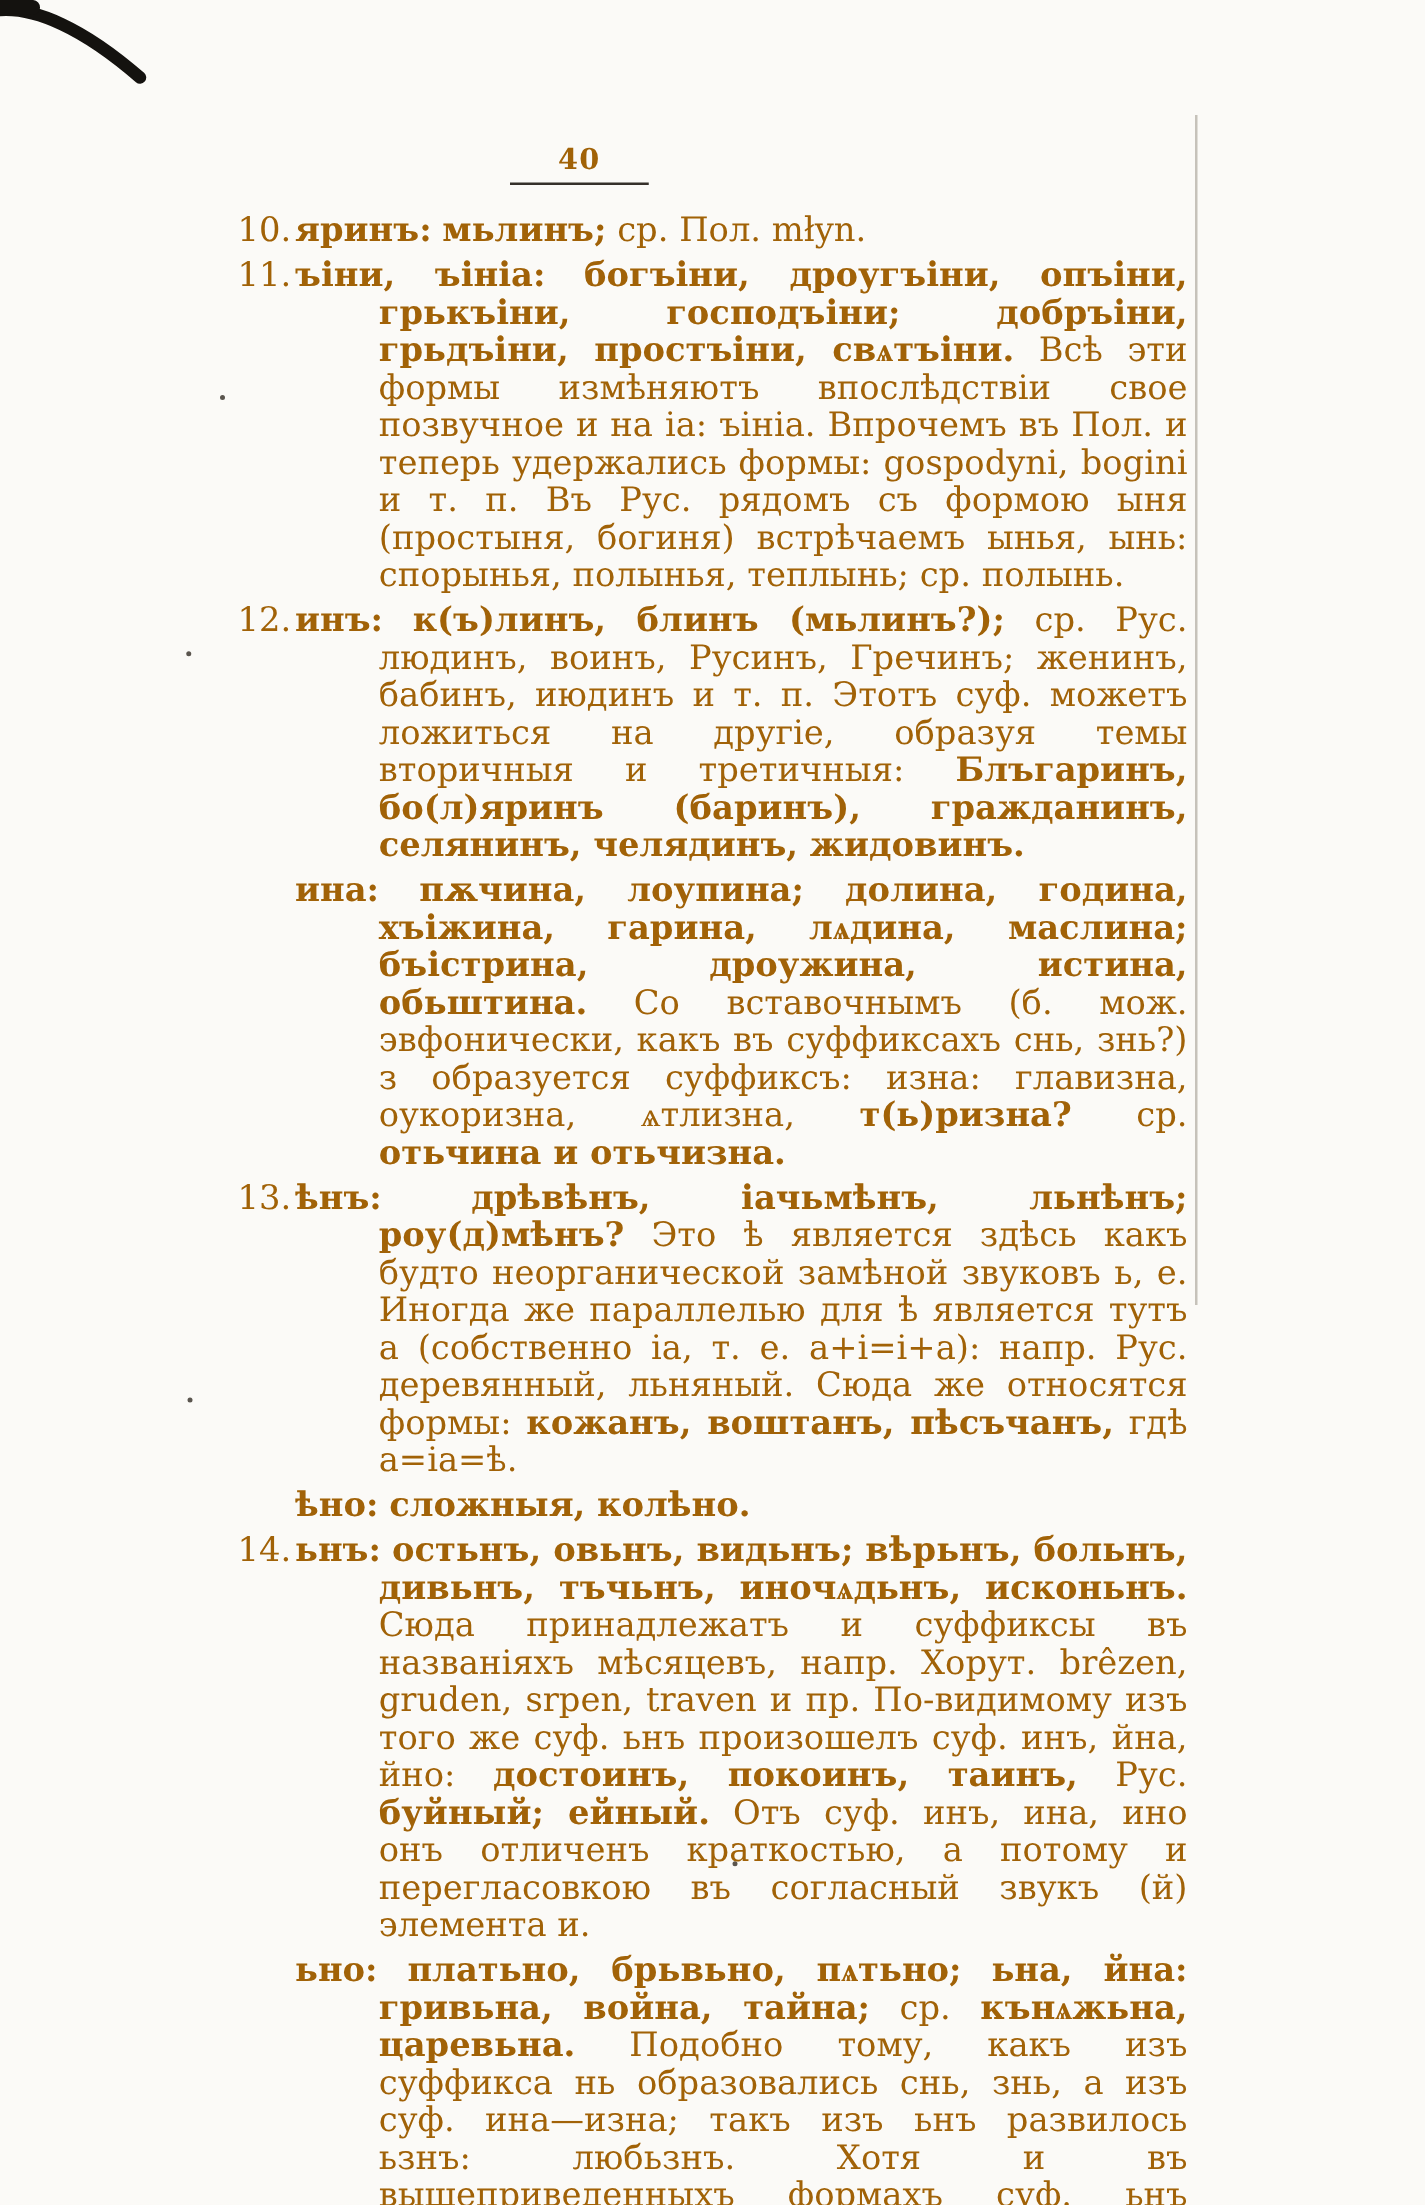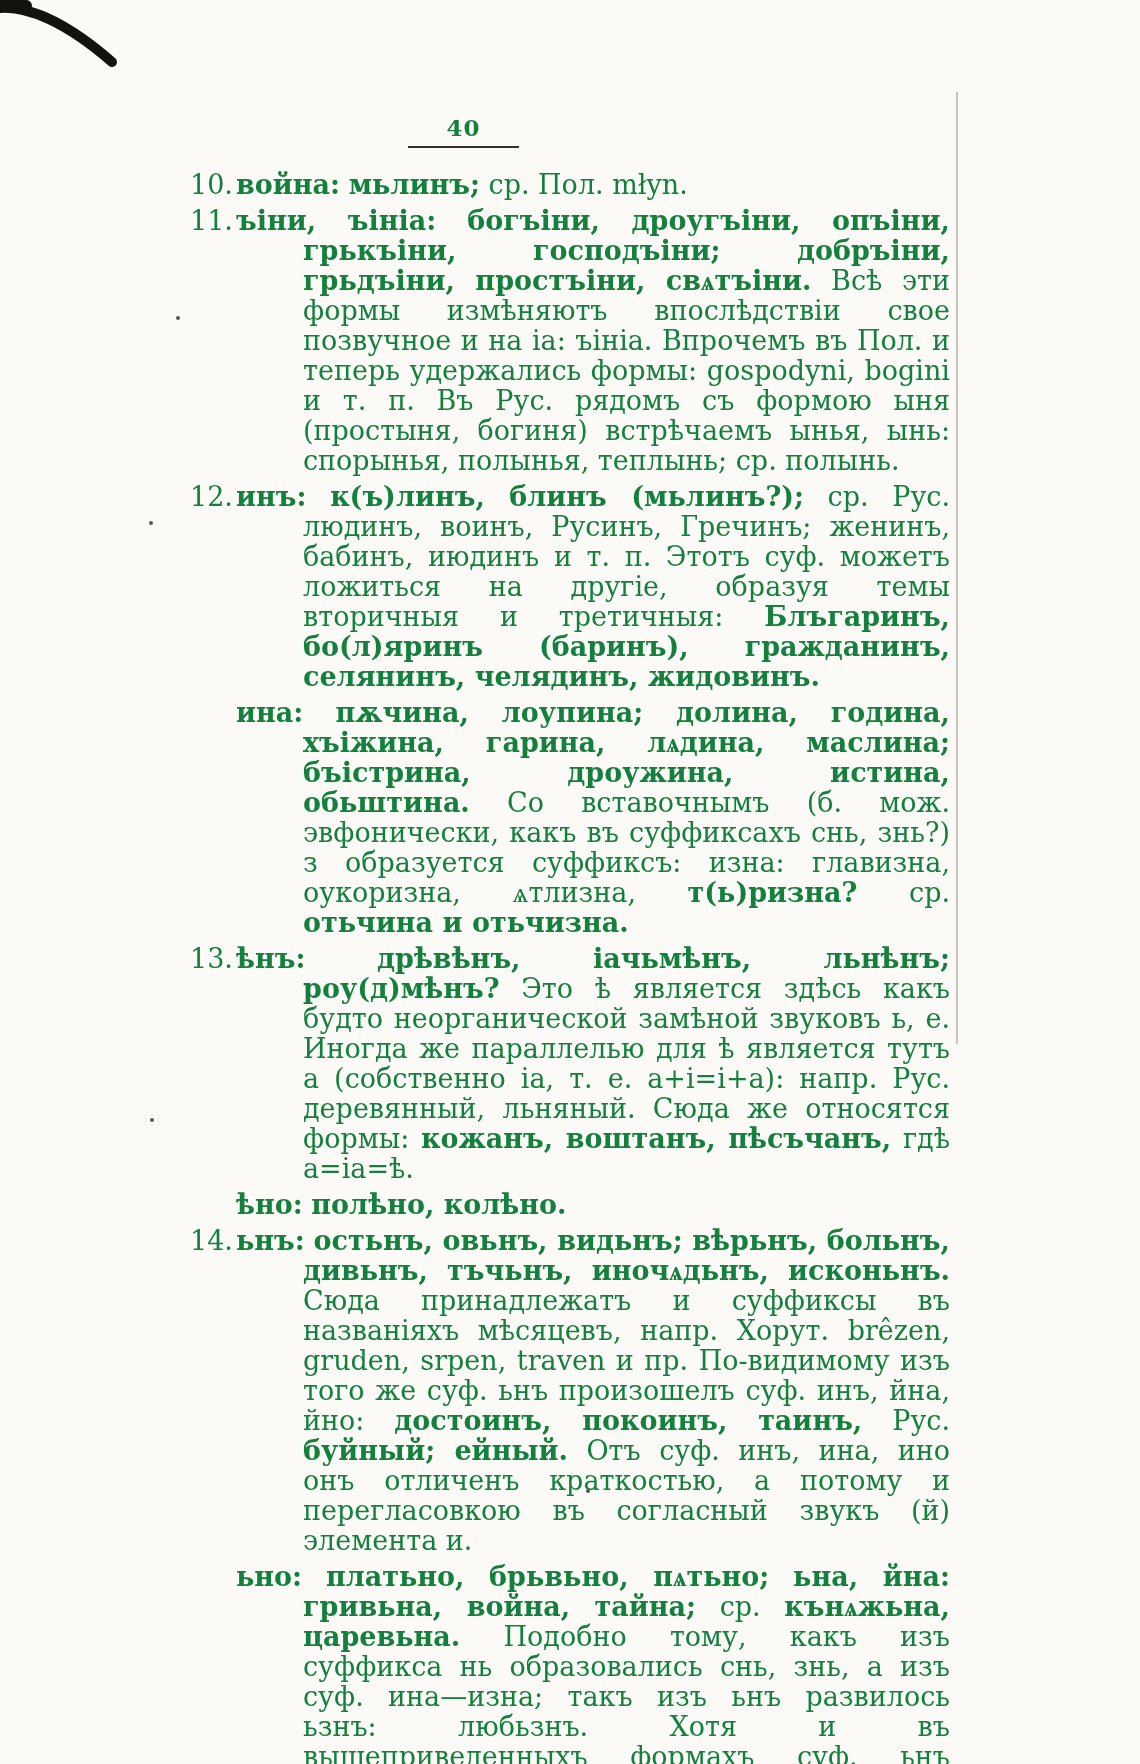--- a/index.html
+++ b/index.html
@@ -4,21 +4,21 @@
 <title>Scanned book page 40</title>
 <style>
   html,body{margin:0;padding:0;}
   body{background:#fbfaf7;}
   .sheet{
     position:relative;
     width:971px;height:1764px;
     background:#fbfaf7;
     overflow:hidden;
     font-family:"DejaVu Serif","Liberation Serif",serif;
-    color:#15803d;
+    color:#a16207;
   }
   
   .pagenum-wrap{
     position:absolute;top:114px;left:0;right:0;
     display:flex;justify-content:center;
   }
   .pagenum{
     display:inline-block;
     transform:translateX(-22px);
     padding:0 38px 5px 38px;
@@ -77,23 +77,23 @@
   <div class="speck s1"></div>
   <div class="speck s2"></div>
   <div class="speck s3"></div>
   <div class="speck s4"></div>
 
   <div class="pagenum-wrap">
     <div class="pagenum">40</div>
   </div>
 
   <div class="text-block">
-      <div class="entry"><span class="num">10.</span><span class="label">война:</span> <span class="seg bold">мьлинъ;</span><span class="seg"> ср. Пол. młyn.</span></div>
+      <div class="entry"><span class="num">10.</span><span class="label">яринъ:</span> <span class="seg bold">мьлинъ;</span><span class="seg"> ср. Пол. młyn.</span></div>
       <div class="entry"><span class="num">11.</span><span class="label">ъіни, ъініа:</span> <span class="seg bold">богъіни, дроугъіни, опъіни, грькъіни, господъіни; добръіни, грьдъіни, простъіни, свѧтъіни.</span><span class="seg"> Всѣ эти формы измѣняютъ впослѣдствіи свое позвучное и на іа: ъініа. Впрочемъ въ Пол. и теперь удержались формы: gospodyni, bogini и т. п. Въ Рус. рядомъ съ формою ыня (простыня, богиня) встрѣчаемъ ынья, ынь: спорынья, полынья, теплынь; ср. полынь.</span></div>
       <div class="entry"><span class="num">12.</span><span class="label">инъ:</span> <span class="seg bold">к(ъ)линъ, блинъ (мьлинъ?);</span><span class="seg"> ср. Рус. людинъ, воинъ, Русинъ, Гречинъ; женинъ, бабинъ, июдинъ и т. п. Этотъ суф. можетъ ложиться на другіе, образуя темы вторичныя и третичныя: </span><span class="seg bold">Блъгаринъ, бо(л)яринъ (баринъ), гражданинъ, селянинъ, челядинъ, жидовинъ.</span></div>
       <div class="entry"><span class="label">ина:</span> <span class="seg bold">пѫчина, лоупина; долина, година, хъіжина, гарина, лѧдина, маслина; бъістрина, дроужина, истина, обьштина.</span><span class="seg"> Со вставочнымъ (б. мож. эвфонически, какъ въ суффиксахъ снь, знь?) з образуется суффиксъ: изна: главизна, оукоризна, ѧтлизна, </span><span class="seg bold">т(ь)ризна?</span><span class="seg"> ср. </span><span class="seg bold">отьчина и отьчизна.</span></div>
       <div class="entry"><span class="num">13.</span><span class="label">ѣнъ:</span> <span class="seg bold">дрѣвѣнъ, іачьмѣнъ, льнѣнъ; роу(д)мѣнъ?</span><span class="seg"> Это ѣ является здѣсь какъ будто неорганической замѣной звуковъ ь, е. Иногда же параллелью для ѣ является тутъ а (собственно іа, т. е. a+i=i+a): напр. Рус. деревянный, льняный. Сюда же относятся формы: </span><span class="seg bold">кожанъ, воштанъ, пѣсъчанъ,</span><span class="seg"> гдѣ а=іа=ѣ.</span></div>
-      <div class="entry"><span class="label">ѣно:</span> <span class="seg bold">полѣно, колѣно.</span></div>
+      <div class="entry"><span class="label">ѣно:</span> <span class="seg bold">сложныя, колѣно.</span></div>
       <div class="entry"><span class="num">14.</span><span class="label">ьнъ:</span> <span class="seg bold">остьнъ, овьнъ, видьнъ; вѣрьнъ, больнъ, дивьнъ, тъчьнъ, иночѧдьнъ, исконьнъ.</span><span class="seg"> Сюда принадлежатъ и суффиксы въ названіяхъ мѣсяцевъ, напр. Хорут. brêzen, gruden, srpen, traven и пр. По-видимому изъ того же суф. ьнъ произошелъ суф. инъ, йна, йно: </span><span class="seg bold">достоинъ, покоинъ, таинъ,</span><span class="seg"> Рус. </span><span class="seg bold">буйный; ейный.</span><span class="seg"> Отъ суф. инъ, ина, ино онъ отличенъ краткостью, а потому и перегласовкою въ согласный звукъ (й) элемента и.</span></div>
       <div class="entry"><span class="label">ьно:</span> <span class="seg bold">платьно, брьвьно, пѧтьно;</span><span class="seg"> </span><span class="seg bold">ьна, йна: гривьна, война, тайна;</span><span class="seg"> ср. </span><span class="seg bold">кънѧжьна, царевьна.</span><span class="seg"> Подобно тому, какъ изъ суффикса нь образовались снь, знь, а изъ суф. ина—изна; такъ изъ ьнъ развилось ьзнъ: любьзнъ. Хотя и въ вышеприведенныхъ формахъ суф. ьнъ большею частію вторичный, но встрѣчаются еще болѣе сложныя его соче-</span></div>
     </div>
 
 </div>
 
 </body></html>

